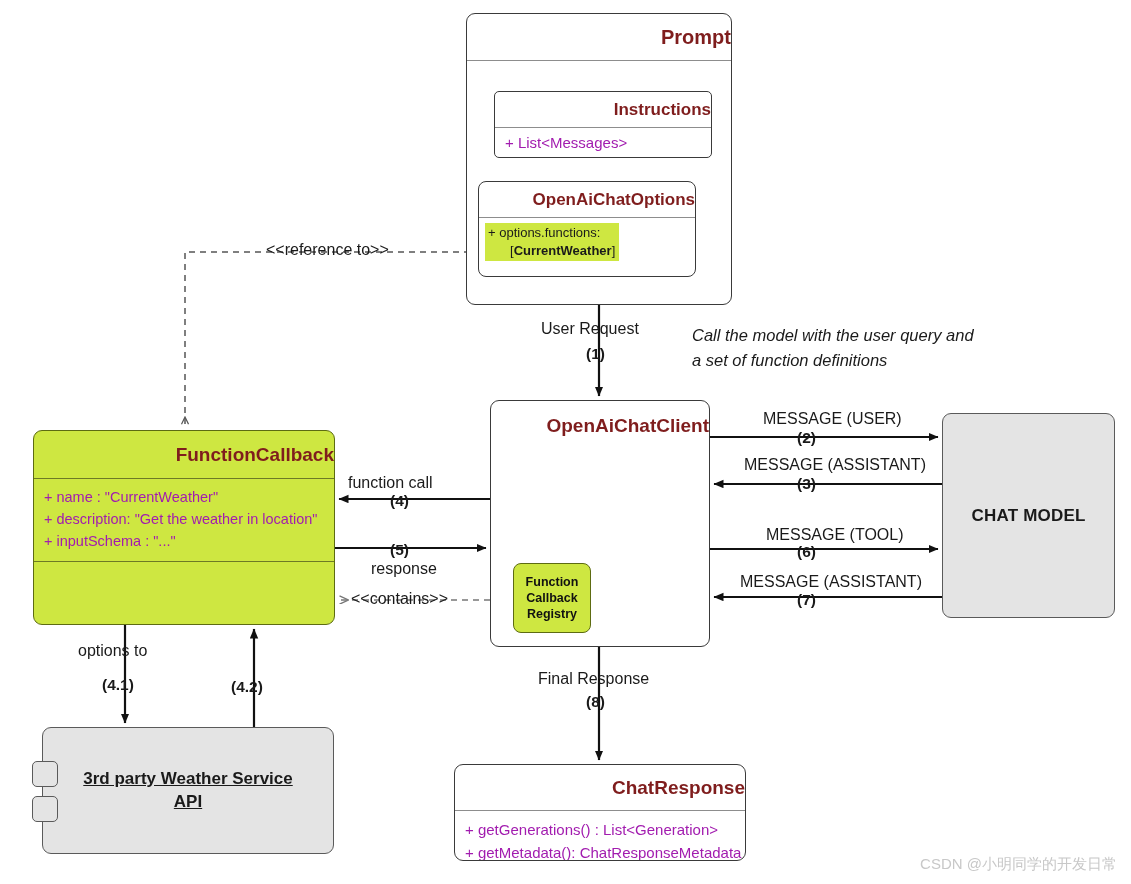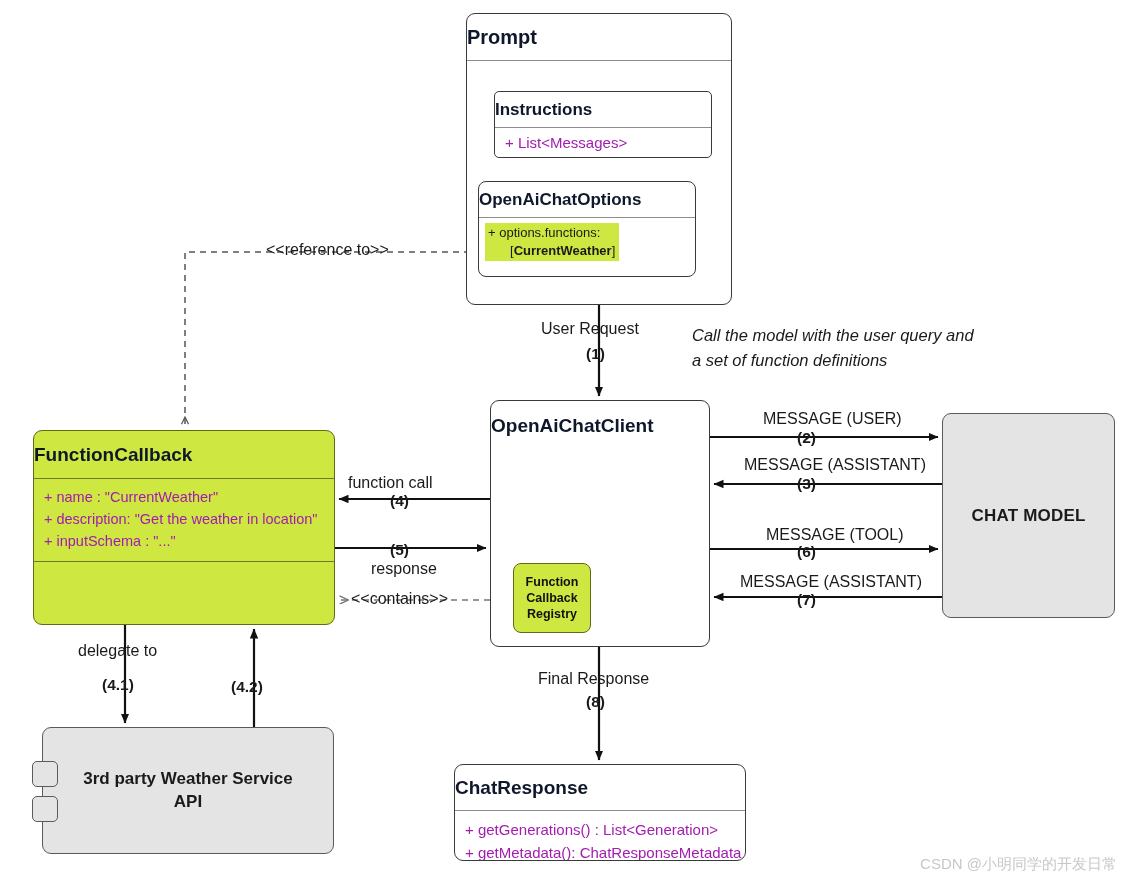--- a/index.html
+++ b/index.html
@@ -33,22 +33,22 @@
     border: 1.6px solid #3a3a3a;
     border-radius: 9px;
     background: #ffffff;
     overflow: hidden;
   }
   .uml.green  { background: #cee741; border-color: #5d6b12; }
   .uml.grey   { background: #e4e4e4; border-color: #5a5a5a; }
 
   .uml-title {
     font-weight: bold;
-    text-align: left;
-    color: #0f172a;
+    text-align: right;
+    color: #7f1d1d;
   }
   .uml-sep {
     border-top: 1.4px solid #8d8d8d;
   }
   .uml-body {
     color: #a21caf;
   }
 
   
   #prompt-box { left: 466px; top: 13px; width: 266px; height: 292px; }
@@ -102,21 +102,21 @@
     line-height: 1.28;
     color: #111;
   }
 
   
   #chatmodel-box { left: 942px; top: 413px; width: 173px; height: 205px; display:flex; align-items:center; justify-content:center;}
   #chatmodel-label { font-size: 17px; font-weight: bold; letter-spacing: .2px; }
 
   
   #weather-box { left: 42px; top: 727px; width: 292px; height: 127px; display:flex; align-items:center; justify-content:center; }
-  #weather-label { font-size: 17px; font-weight: bold; text-align: center; line-height: 1.35; }
+  #weather-label { font-size: 17px; font-weight: bold; text-align: center; line-height: 1.35; text-decoration: underline; }
   .port {
     position: absolute;
     left: 32px;
     width: 26px; height: 26px;
     box-sizing: border-box;
     background: #e4e4e4;
     border: 1.5px solid #5a5a5a;
     border-radius: 5px;
     z-index: 5;
   }
@@ -275,21 +275,21 @@
   <div class="lbl" style="left:371px; top:560px;">response</div>
 
   <div class="lbl stereo" style="left:351px; top:590px;">&lt;&lt;contains&gt;&gt;</div>
 
   <div class="lbl" style="left:766px; top:526px;">MESSAGE (TOOL)</div>
   <div class="lbl b" style="left:797px; top:543px;">(6)</div>
 
   <div class="lbl" style="left:740px; top:573px;">MESSAGE (ASSISTANT)</div>
   <div class="lbl b" style="left:797px; top:591px;">(7)</div>
 
-  <div class="lbl" style="left:78px; top:642px;">delegate to</div>
+  <div class="lbl" style="left:78px; top:642px;">options to</div>
   <div class="lbl b" style="left:102px; top:676px;">(4.1)</div>
   <div class="lbl b" style="left:231px; top:678px;">(4.2)</div>
 
   <div class="lbl" style="left:538px; top:670px;">Final Response</div>
   <div class="lbl b" style="left:586px; top:693px;">(8)</div>
 
   <div id="watermark">CSDN @小明同学的开发日常</div>
 
 </div>
 

